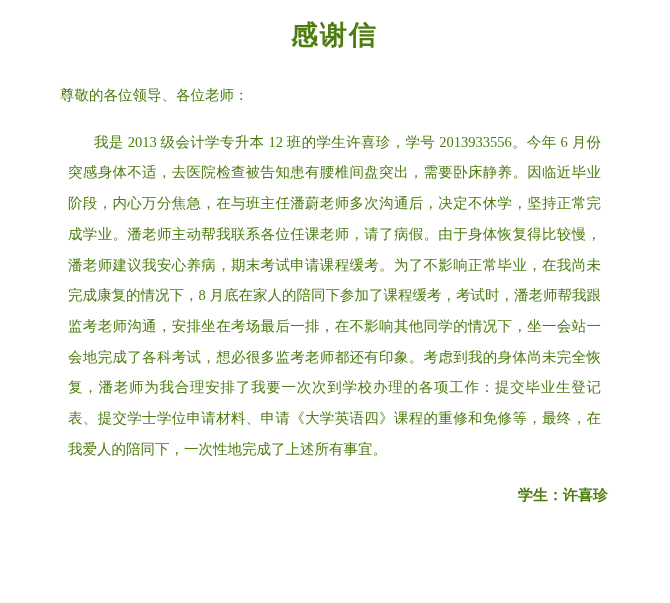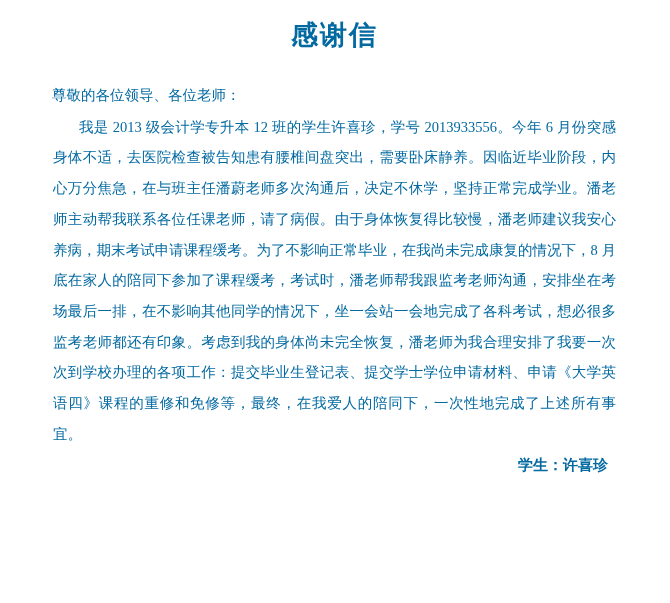--- a/index.html
+++ b/index.html
@@ -11,39 +11,39 @@
     height: 603px;
     background: #ffffff;
     overflow: hidden;
   }
   .page {
     box-sizing: border-box;
     width: 670px;
     height: 603px;
     padding: 20px 53px 0 52px;
     font-family: "Liberation Serif", "DejaVu Serif", serif;
-    color: #0369a1;
+    color: #4d7c0f;
     background: #ffffff;
   }
   .title {
     margin: 0;
     font-size: 27px;
     font-weight: 700;
     line-height: 30px;
     text-align: center;
     letter-spacing: 2px;
   }
   .salutation {
-    margin: 30px 0 0 0;
+    margin: 30px 0 0 8px;
     font-size: 14.5px;
     line-height: 30.7px;
     text-align: left;
   }
   .para {
-    margin: 1px;
+    margin: 16px;
     font-size: 14.5px;
     line-height: 30.7px;
     text-align: justify;
     text-indent: 26px;
     word-break: normal;
   }
   .signature {
     margin: 0;
     font-size: 15px;
     font-weight: 700;

